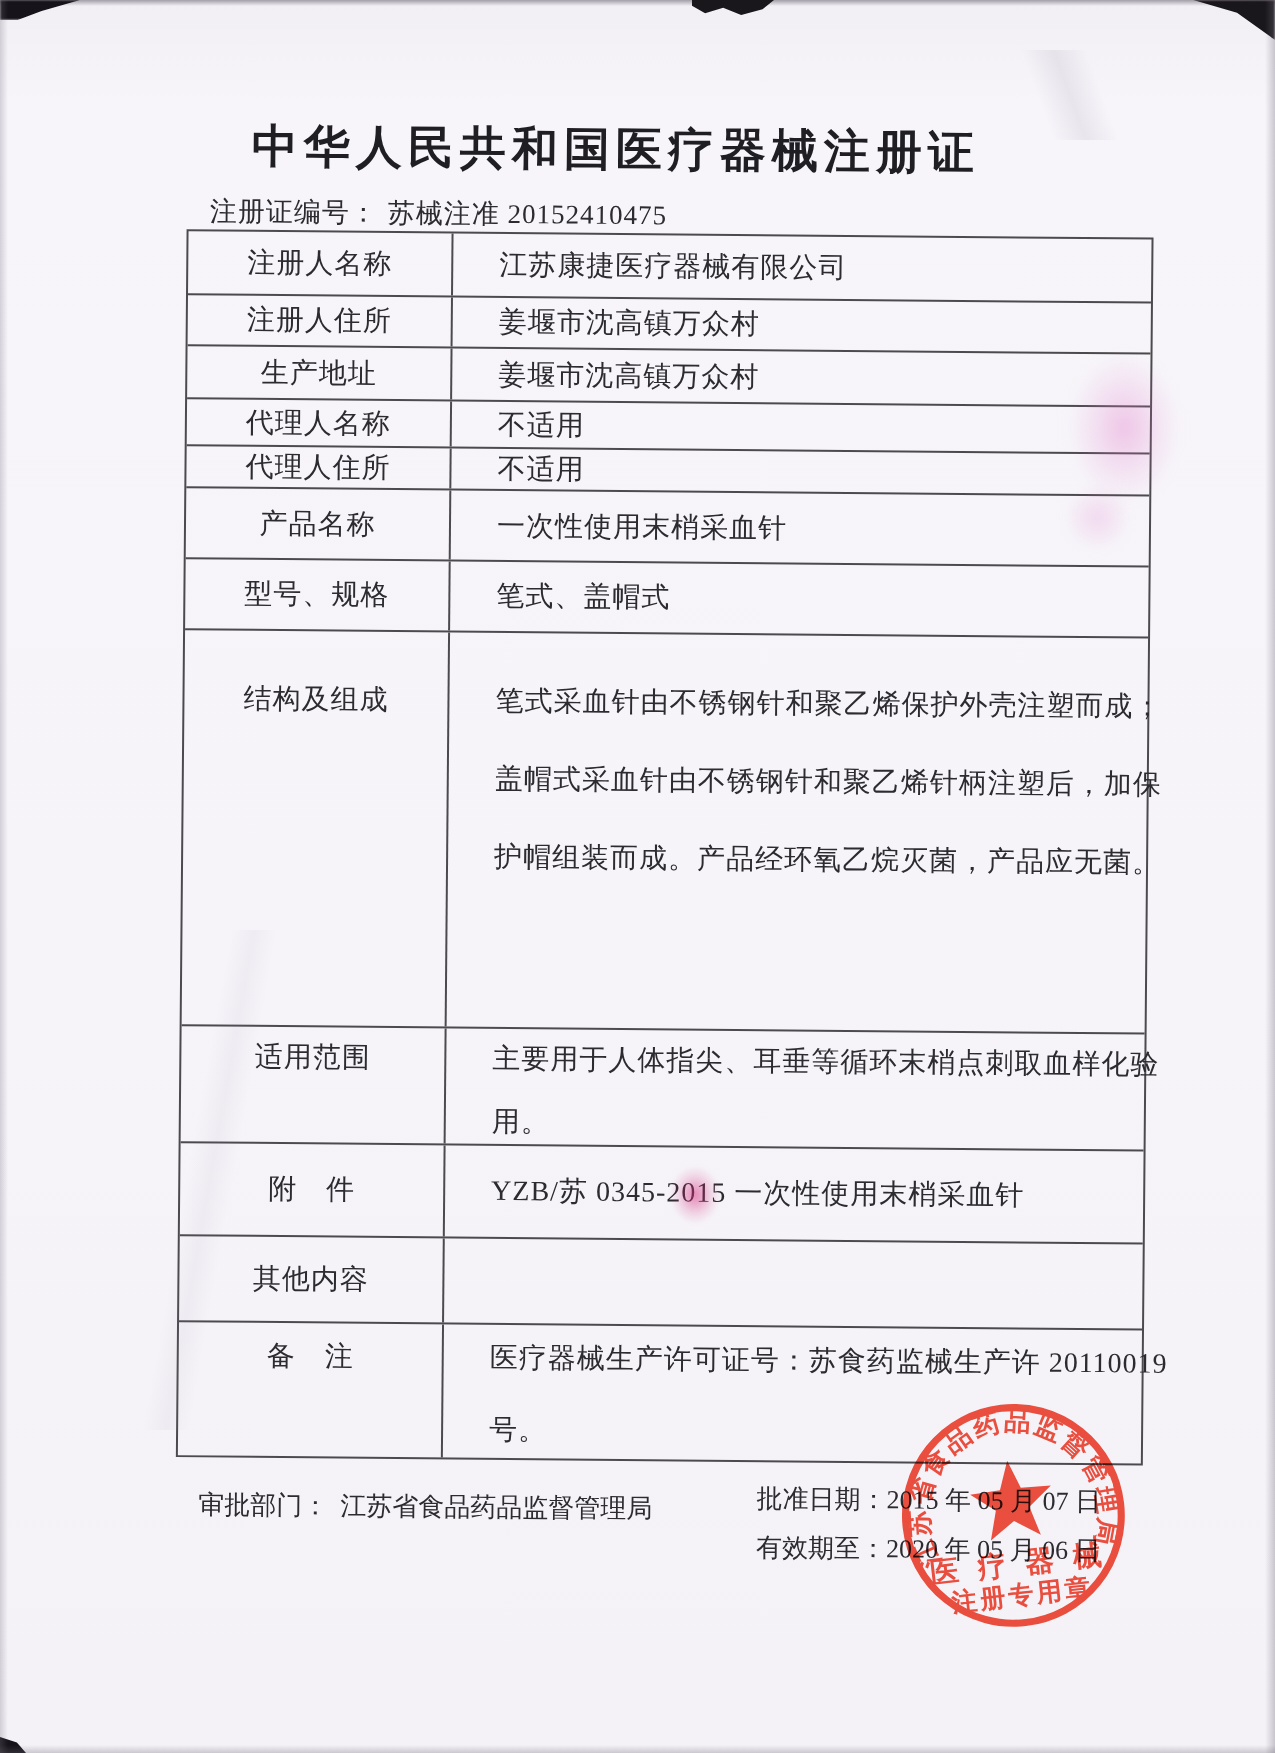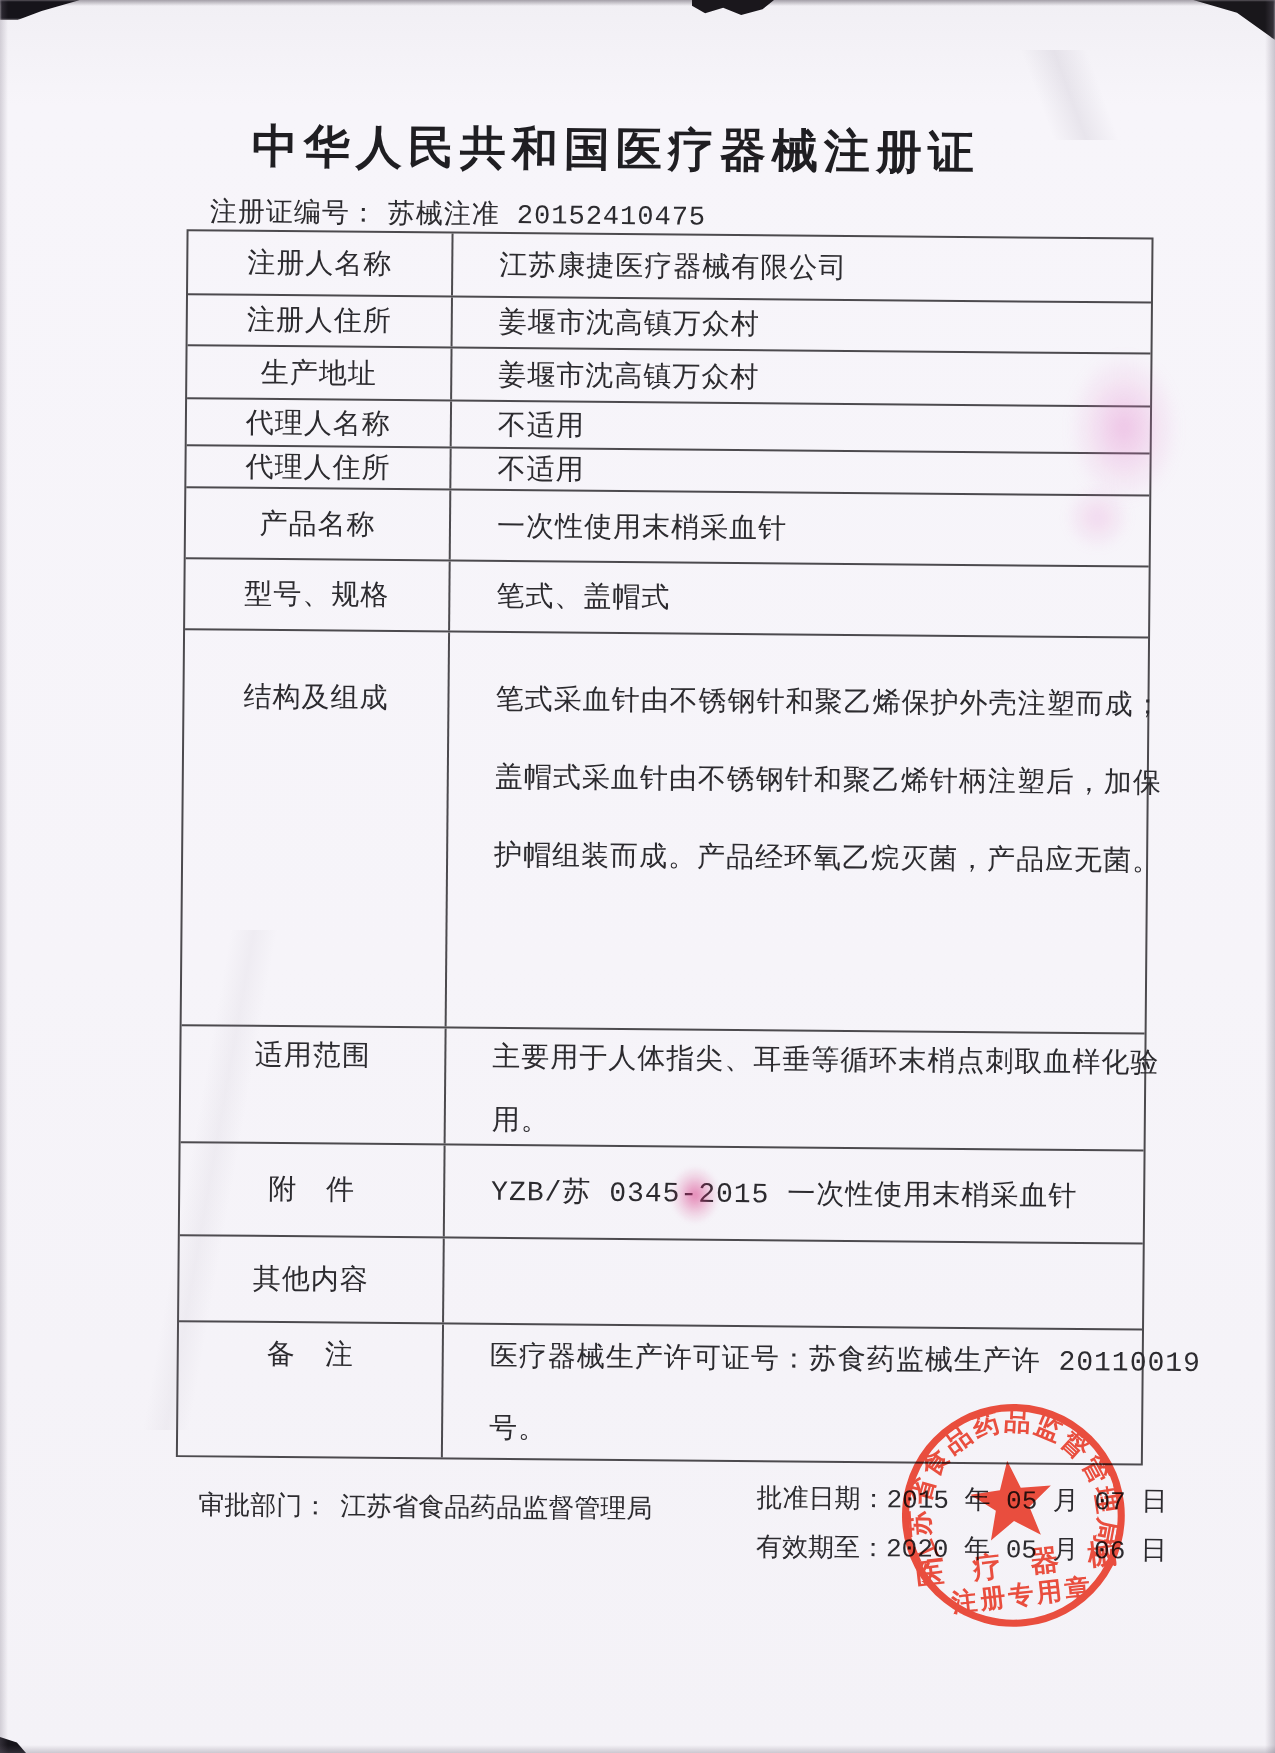--- a/index.html
+++ b/index.html
@@ -4,21 +4,20 @@
 <style>
   html,body { margin:0; padding:0; }
   body {
     width:1275px; height:1753px; position:relative; overflow:hidden;
     background:#efedf2;
     font-family:"Liberation Serif","DejaVu Serif",serif;
   }
   .page {
     position:absolute; inset:0;
     background:linear-gradient(180deg,#f1eff4 0%, #f7f5fa 6%, #f6f4f9 55%, #f4f2f7 100%);
-    font-family:Liberation Mono, monospace;
   }
   
   .doc {
     position:absolute; inset:0;
     transform:rotate(0.5deg);
     transform-origin:40% 30%;
     color:#2c2b2f;
   }
   .title {
     position:absolute; top:118px; left:185px; width:855px;

